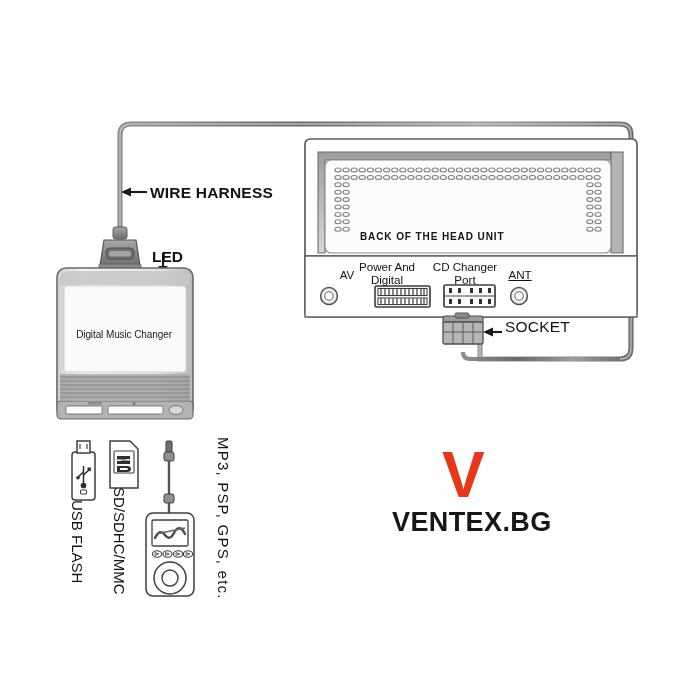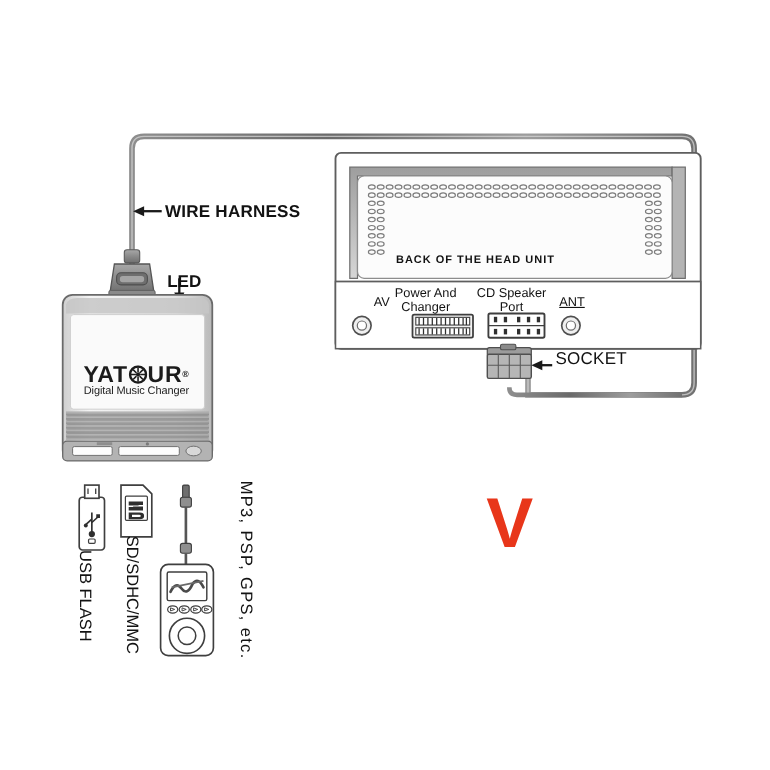--- a/index.html
+++ b/index.html
@@ -496,48 +496,30 @@
 
   <div class="lbl lbl-wire-harness">WIRE HARNESS</div>
 
   <div class="lbl lbl-led">LED</div>
 
   <div class="lbl lbl-socket">SOCKET</div>
 
   <div class="lbl lbl-backhead">BACK OF THE HEAD UNIT</div>
 
   <div class="port-lbl port-av">AV</div>
-  <div class="port-lbl port-pas">Power And Changer</div>
-  <div class="port-lbl port-cdc">CD Speaker Port</div>
+  <div class="port-lbl port-pas">Power And Digital</div>
+  <div class="port-lbl port-cdc">CD Changer Port</div>
   <div class="port-lbl port-ant">ANT</div>
 
   <div class="vlbl vlbl-usb">USB FLASH</div>
   <div class="vlbl vlbl-sd">SD/SDHC/MMC</div>
   <div class="vlbl vlbl-mp3">MP3, PSP, GPS, etc.</div>
 
   <div id="yatour-brand">
-    <div id="yatour-name">
-      <span>YAT</span>
-      <svg width="17" height="17" viewBox="0 0 20 20" style="margin:0 0.5px;">
-        <circle cx="10" cy="10" r="8.6" fill="none" stroke="#1b1b1b" stroke-width="2.6"></circle>
-        <circle cx="10" cy="10" r="2.3" fill="#1b1b1b"></circle>
-        <g stroke="#1b1b1b" stroke-width="1.7">
-          <line x1="10" y1="2.4" x2="10" y2="7.7"></line>
-          <line x1="10" y1="12.3" x2="10" y2="17.6"></line>
-          <line x1="2.4" y1="10" x2="7.7" y2="10"></line>
-          <line x1="12.3" y1="10" x2="17.6" y2="10"></line>
-          <line x1="4.7" y1="4.7" x2="8.3" y2="8.3"></line>
-          <line x1="11.7" y1="11.7" x2="15.3" y2="15.3"></line>
-          <line x1="15.3" y1="4.7" x2="11.7" y2="8.3"></line>
-          <line x1="8.3" y1="11.7" x2="4.7" y2="15.3"></line>
-        </g>
-      </svg>
-      <span>UR</span>
-        <span class="yat-reg">®</span>
-    </div>
     <div id="yatour-sub">Digital Music Changer</div>
   </div>
 
   <div id="ventex-logo">
     <div id="ventex-v" style="color: rgb(232, 54, 26);">V</div>
+    <div id="ventex-word" style="color: rgb(23, 23, 23);">VENTEX.BG</div>
   </div>
 
 </div>
 
 </body></html>

